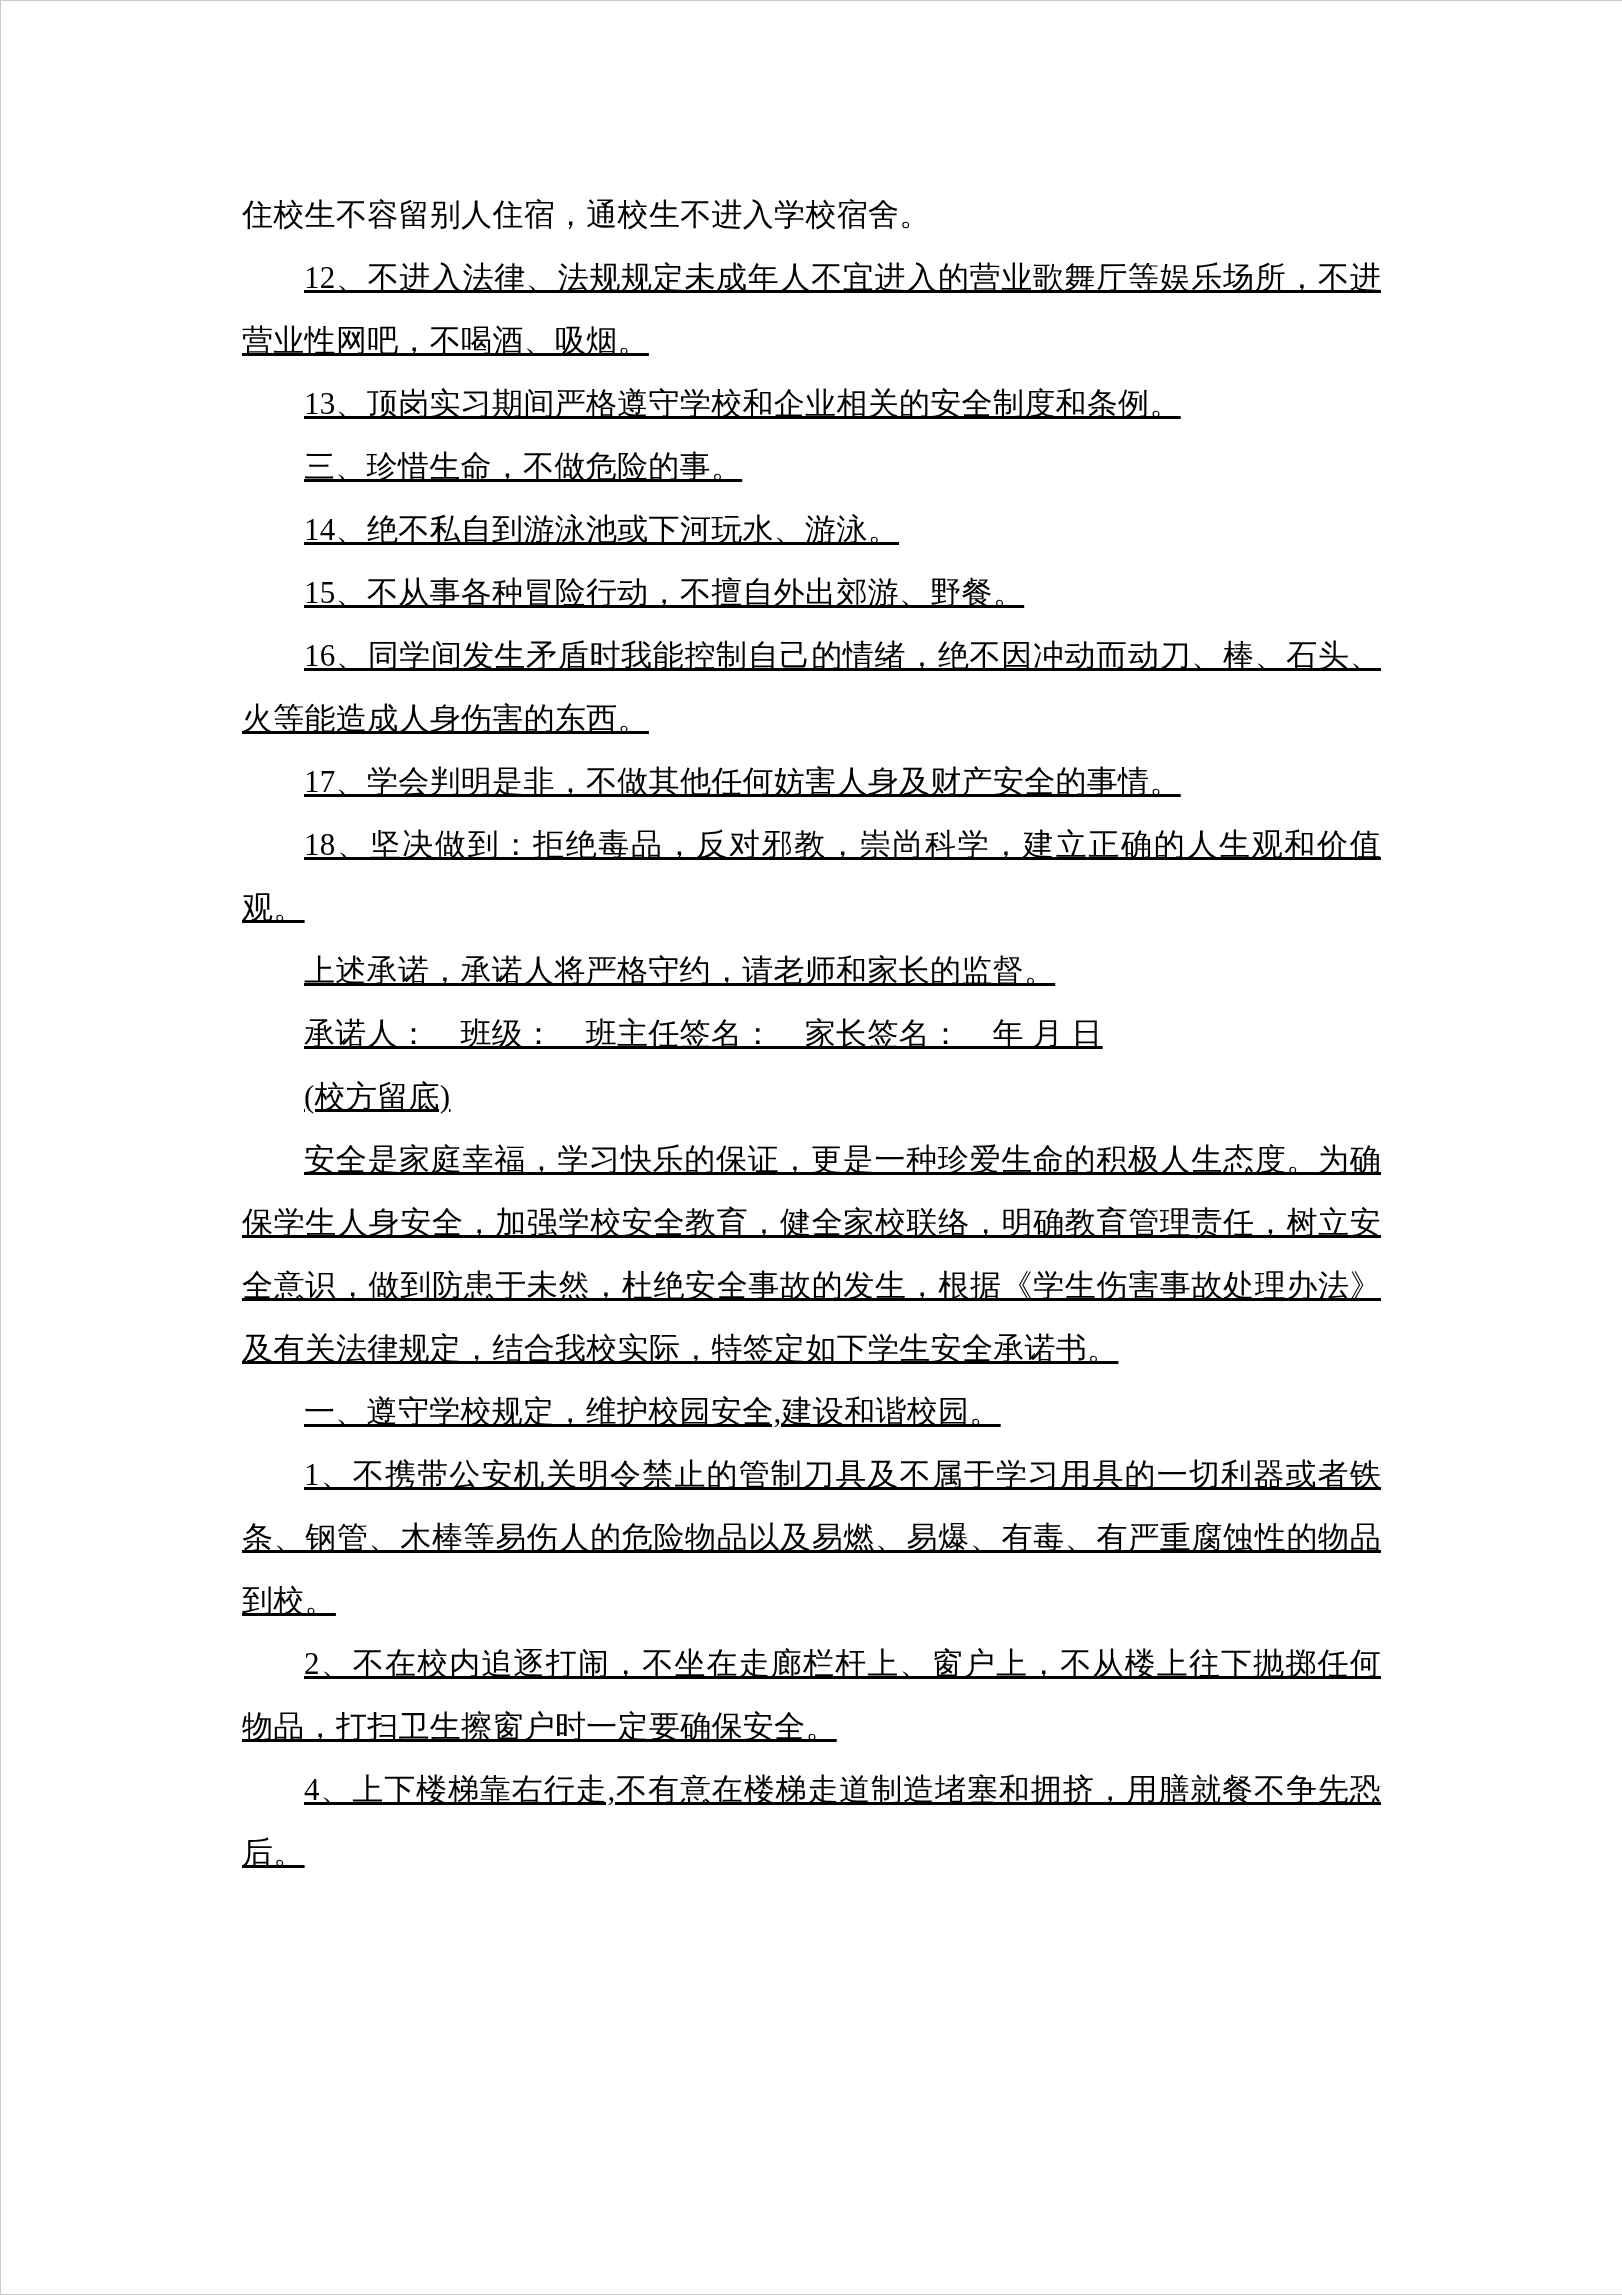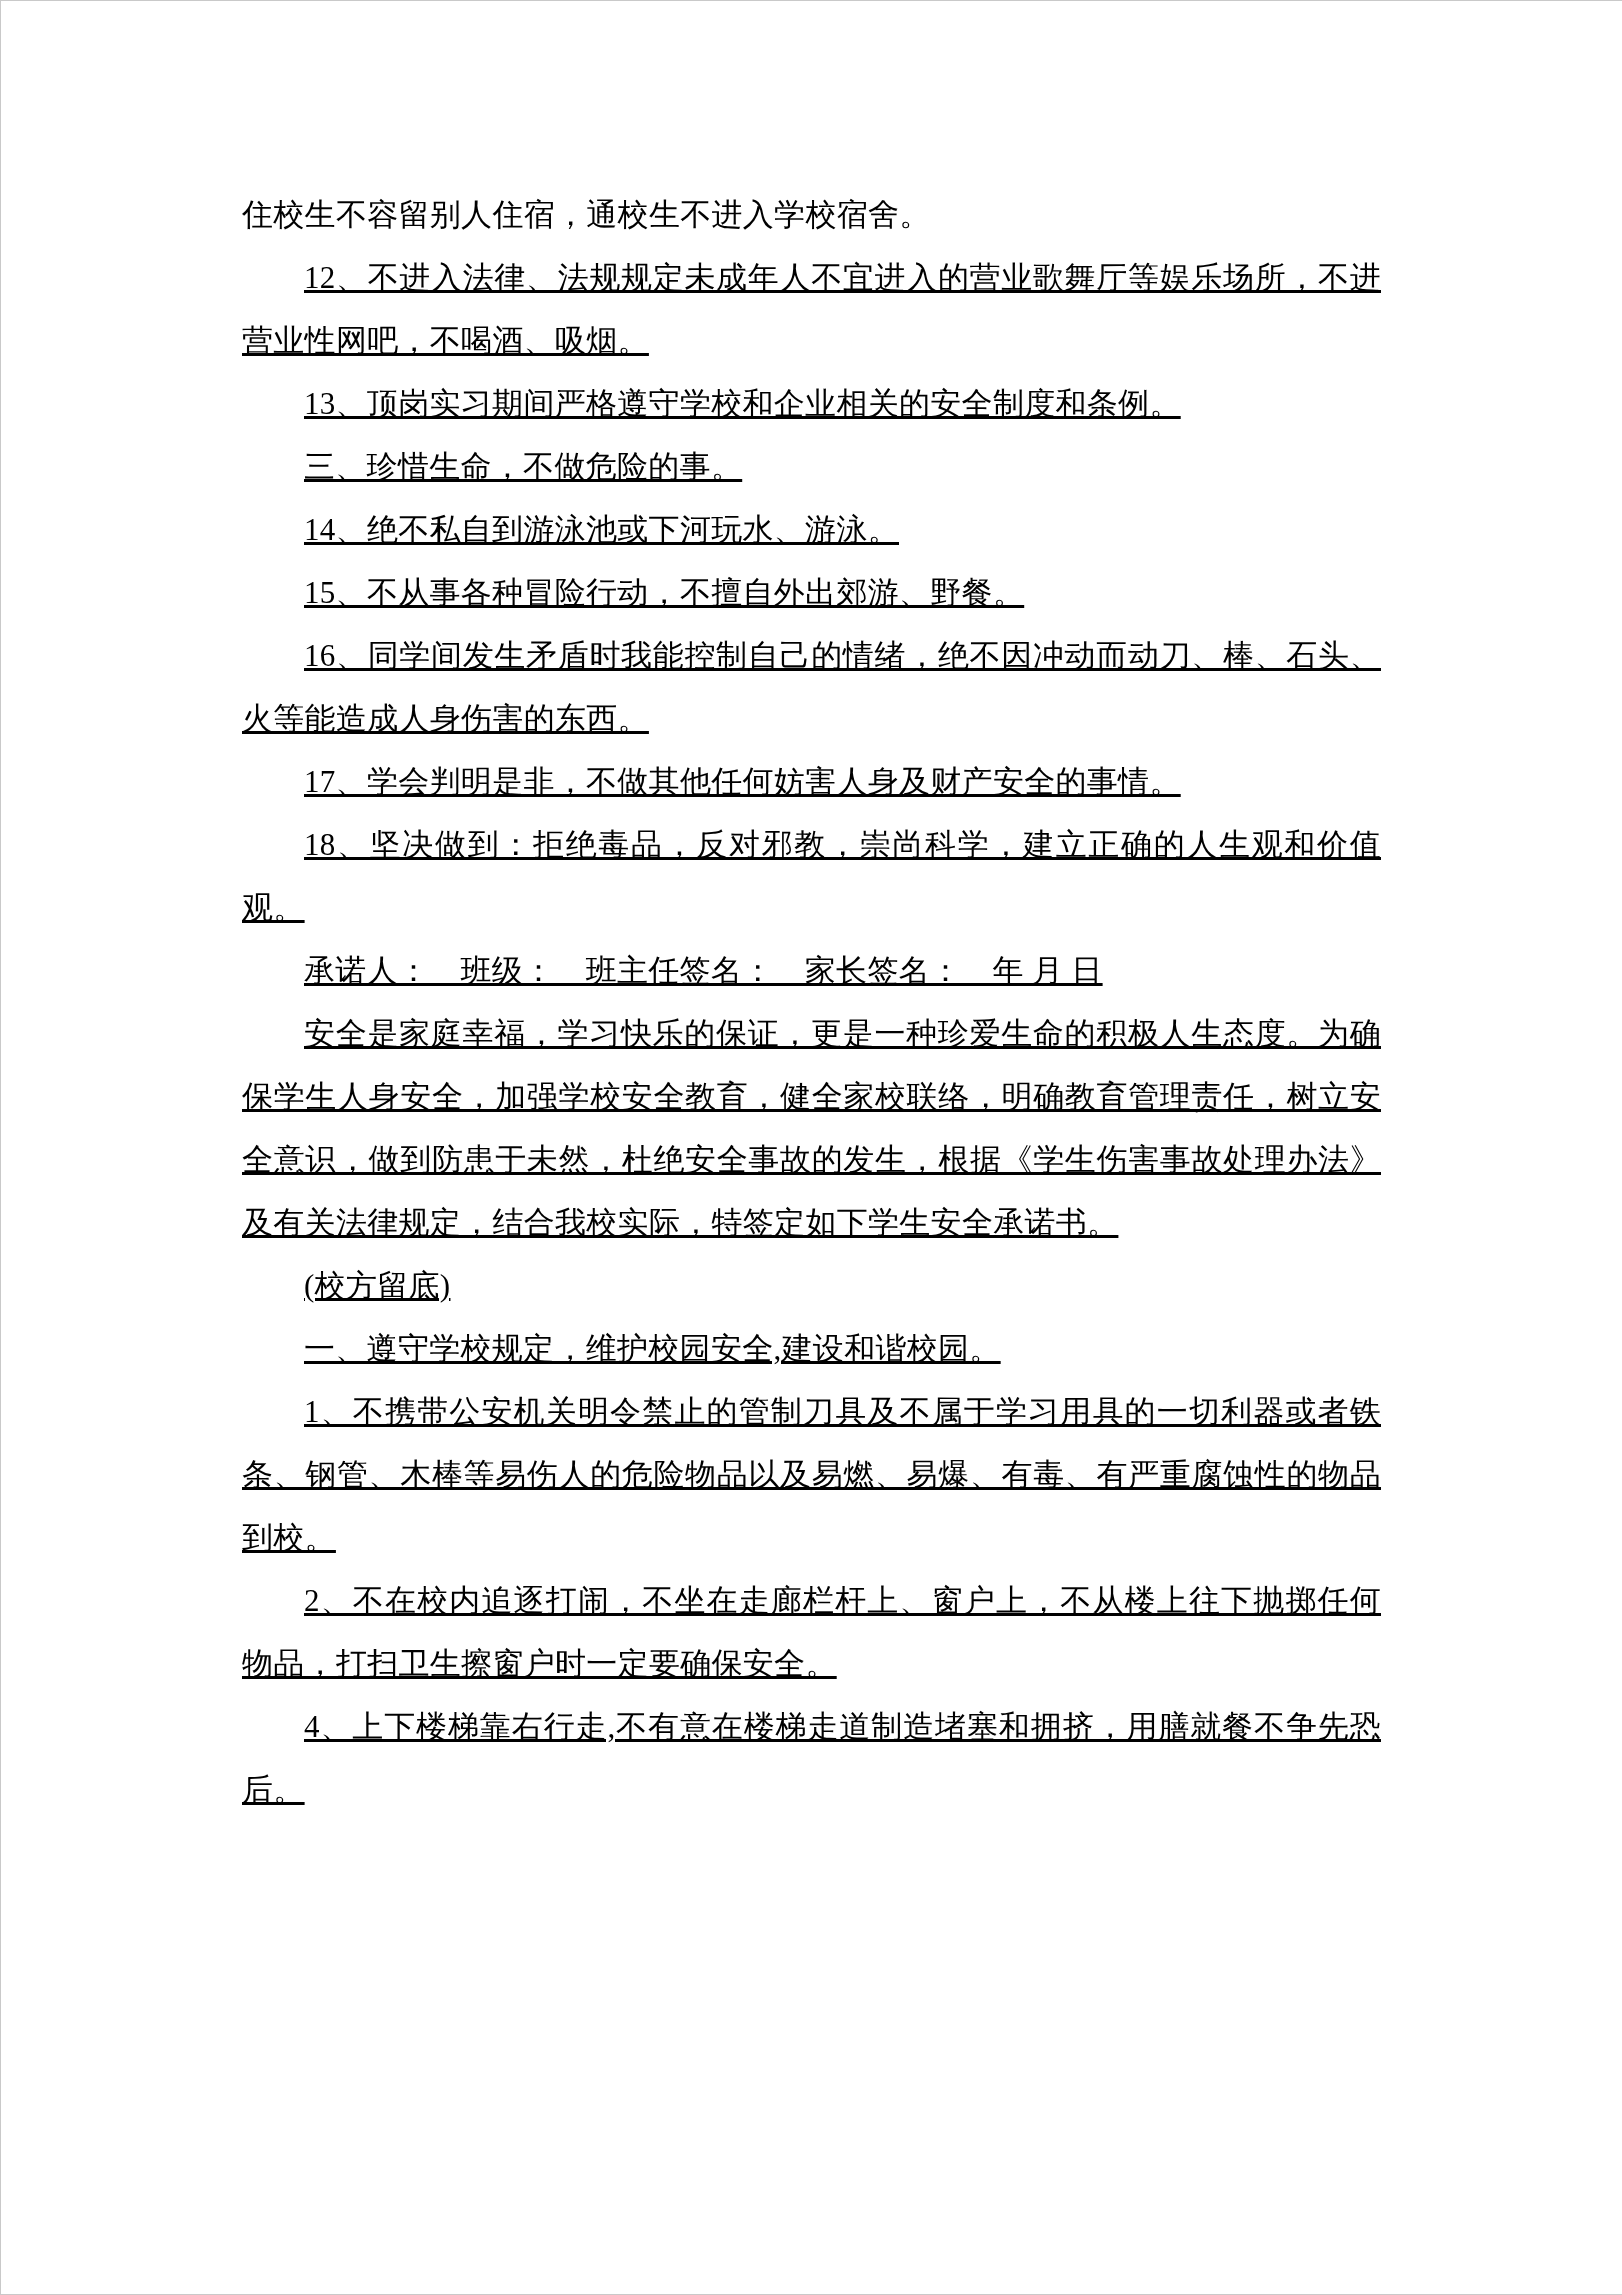--- a/index.html
+++ b/index.html
@@ -41,22 +41,23 @@
   <div class="doc">
     <p>住校生不容留别人住宿，通校生不进入学校宿舍。</p>
     <p class="indent">12、不进入法律、法规规定未成年人不宜进入的营业歌舞厅等娱乐场所，不进营业性网吧，不喝酒、吸烟。</p>
     <p class="indent">13、顶岗实习期间严格遵守学校和企业相关的安全制度和条例。</p>
     <p class="indent">三、珍惜生命，不做危险的事。</p>
     <p class="indent">14、绝不私自到游泳池或下河玩水、游泳。</p>
     <p class="indent">15、不从事各种冒险行动，不擅自外出郊游、野餐。</p>
     <p class="indent">16、同学间发生矛盾时我能控制自己的情绪，绝不因冲动而动刀、棒、石头、火等能造成人身伤害的东西。</p>
     <p class="indent">17、学会判明是非，不做其他任何妨害人身及财产安全的事情。</p>
     <p class="indent">18、坚决做到：拒绝毒品，反对邪教，崇尚科学，建立正确的人生观和价值观。</p>
+    <p class="indent">上述承诺，承诺人将严格守约，请老师和家长的监督。</p>
     <p class="indent">承诺人：　班级：　班主任签名：　家长签名：　年 月 日</p>
+    <p class="indent">(校方留底)</p>
     <p class="indent">安全是家庭幸福，学习快乐的保证，更是一种珍爱生命的积极人生态度。为确保学生人身安全，加强学校安全教育，健全家校联络，明确教育管理责任，树立安全意识，做到防患于未然，杜绝安全事故的发生，根据《学生伤害事故处理办法》及有关法律规定，结合我校实际，特签定如下学生安全承诺书。</p>
-    <p class="indent">(校方留底)</p>
     <p class="indent">一、遵守学校规定，维护校园安全,建设和谐校园。</p>
     <p class="indent">1、不携带公安机关明令禁止的管制刀具及不属于学习用具的一切利器或者铁条、钢管、木棒等易伤人的危险物品以及易燃、易爆、有毒、有严重腐蚀性的物品到校。</p>
     <p class="indent">2、不在校内追逐打闹，不坐在走廊栏杆上、窗户上，不从楼上往下抛掷任何物品，打扫卫生擦窗户时一定要确保安全。</p>
     <p class="indent">4、上下楼梯靠右行走,不有意在楼梯走道制造堵塞和拥挤，用膳就餐不争先恐后。</p>
   </div>
 </div>
 
 
 </body></html>

